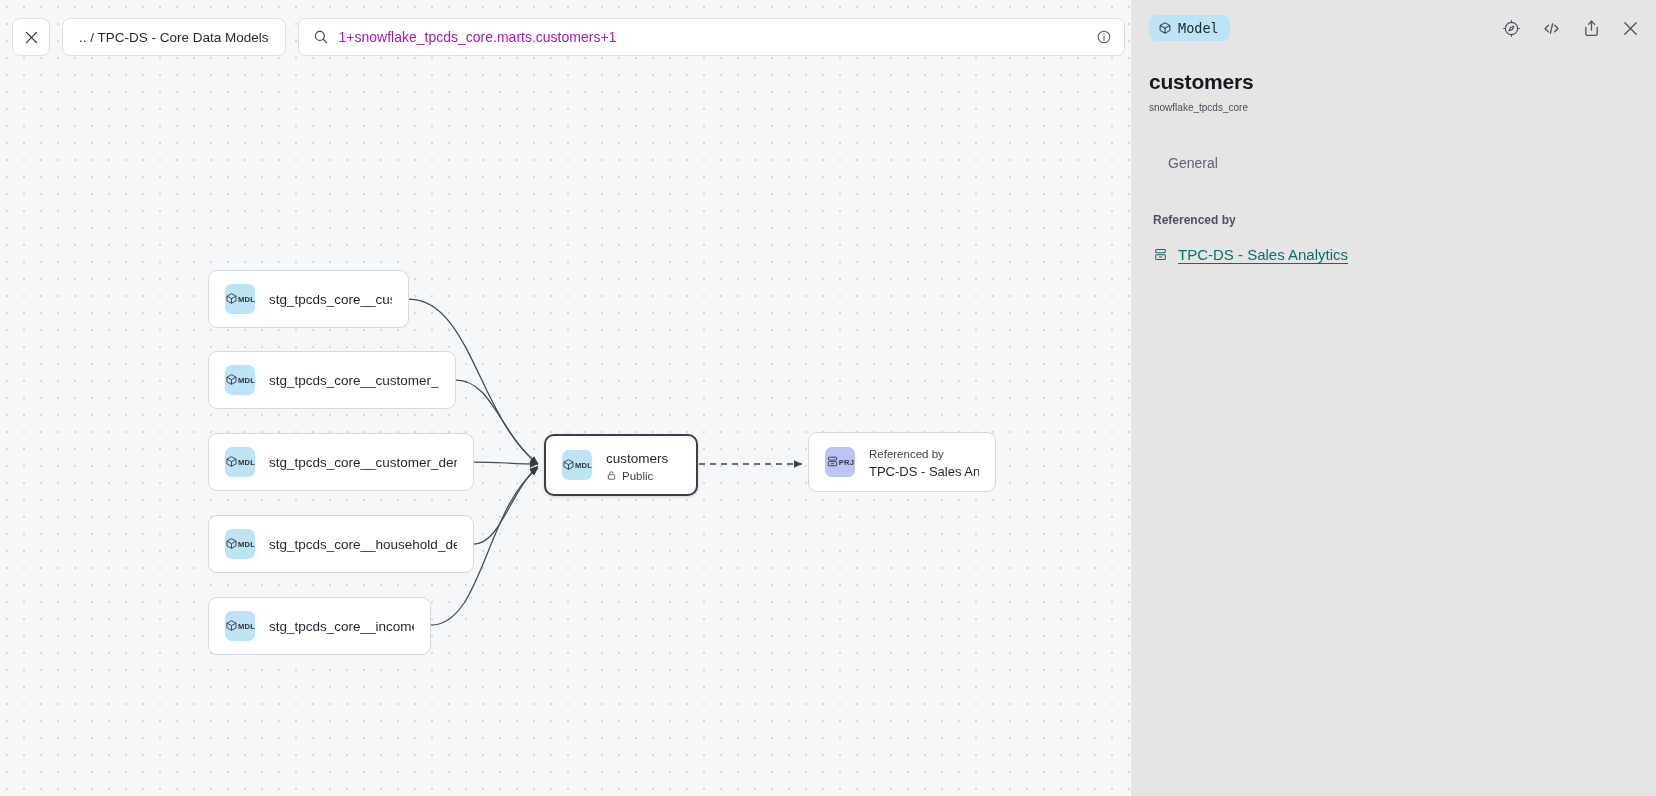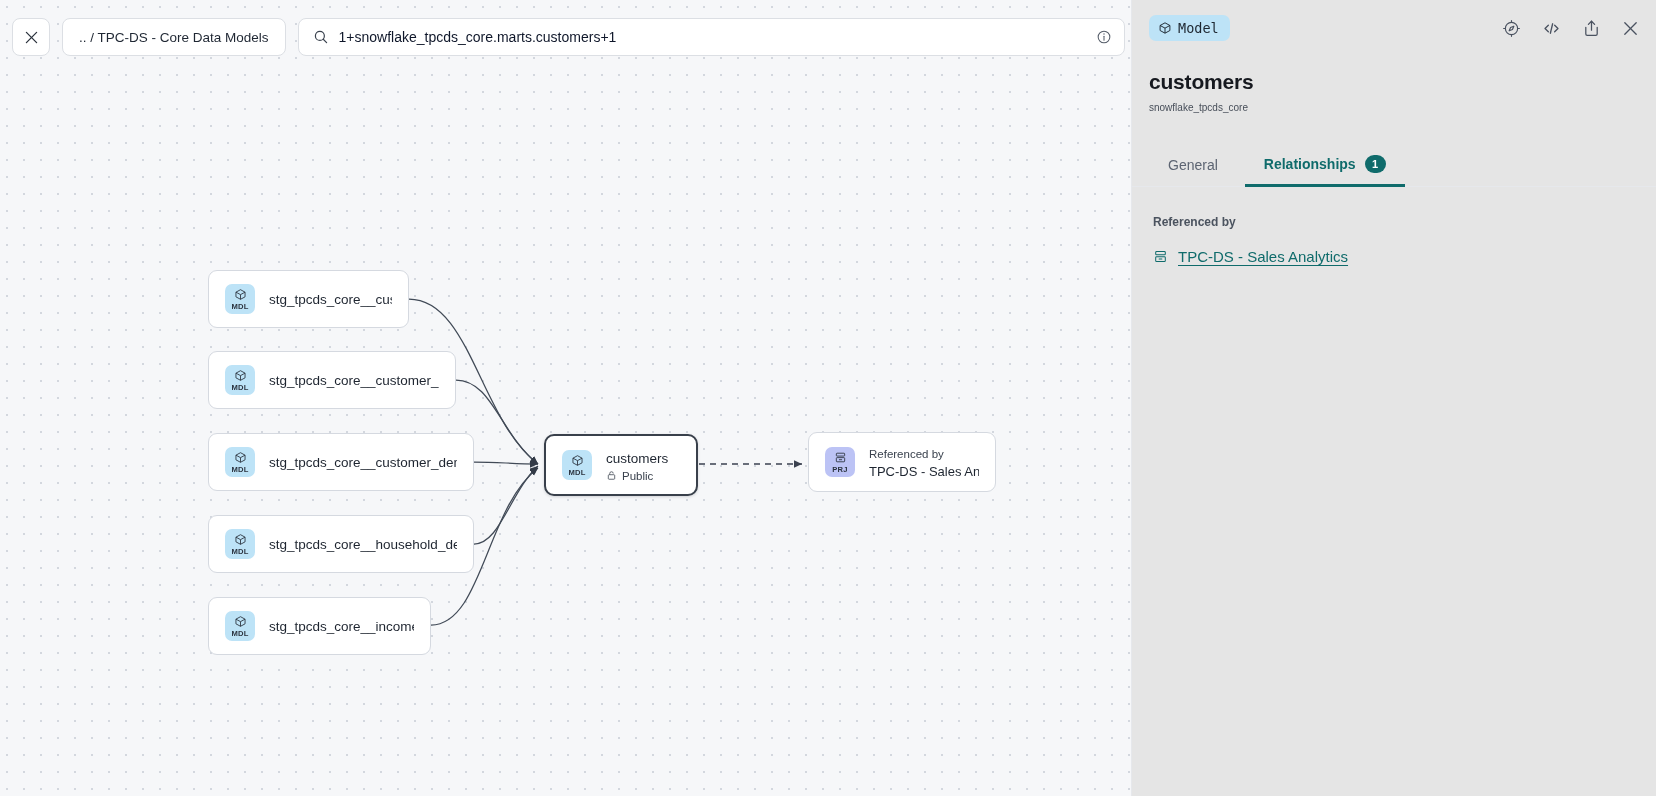--- a/index.html
+++ b/index.html
@@ -60,21 +60,21 @@
   }
   .tb-search {
     width: 827px;
     padding: 0 14px 0 14px;
     justify-content: flex-start;
     gap: 10px;
     position: relative;
   }
   .tb-search .search-text {
     font-size: 14px;
-    color: #0f172a;
+    color: #a21caf;
     flex: 1;
     white-space: nowrap;
     overflow: hidden;
   }
   .icn { display: inline-flex; align-items: center; justify-content: center; }
   .info-btn {
     position: absolute;
     right: 12px;
     top: 50%;
     transform: translateY(-50%);
@@ -110,21 +110,21 @@
     border: 2px solid #39404b;
     box-shadow: 0 1px 3px rgba(20,25,35,.16);
     border-radius: 10px;
   }
 
   .badge {
     width: 30px;
     height: 30px;
     border-radius: 7px;
     display: flex;
-    flex-direction: column;
+    flex-direction: row;
     align-items: center;
     justify-content: center;
     flex: 0 0 auto;
     line-height: 1;
   }
   .badge.mdl { background: #bde3f7; }
   .badge.prj { background: #bcc3f5; }
   .badge .b-glyph { display: block; height: 14px; }
   .badge .b-text {
     font-size: 7.6px;
@@ -500,24 +500,20 @@
 
     <div class="panel-head">
       <div class="panel-title">customers</div>
       <div class="panel-subtitle">snowflake_tpcds_core</div>
     </div>
 
     <div class="tabs">
       <div class="tab">
         <span>General</span>
       </div>
-      <div class="tab active">
-        <span>Relationships</span>
-        <span class="tab-badge">1</span>
-      </div>
     </div>
 
     <div class="panel-section">
       <div class="section-label">Referenced by</div>
       <div class="ref-item">
         <span class="icn">
           <svg width="15" height="15" viewBox="0 0 20 20" fill="none" stroke="#0f6b6b" stroke-width="1.35" stroke-linejoin="round">
             <rect x="3.6" y="3.4" width="12.8" height="4.4" rx="1.1"></rect>
             <rect x="3.6" y="10.2" width="12.8" height="6.4" rx="1.1"></rect>
             <line x1="8.2" y1="13.4" x2="11.8" y2="13.4" stroke-linecap="round"></line>

